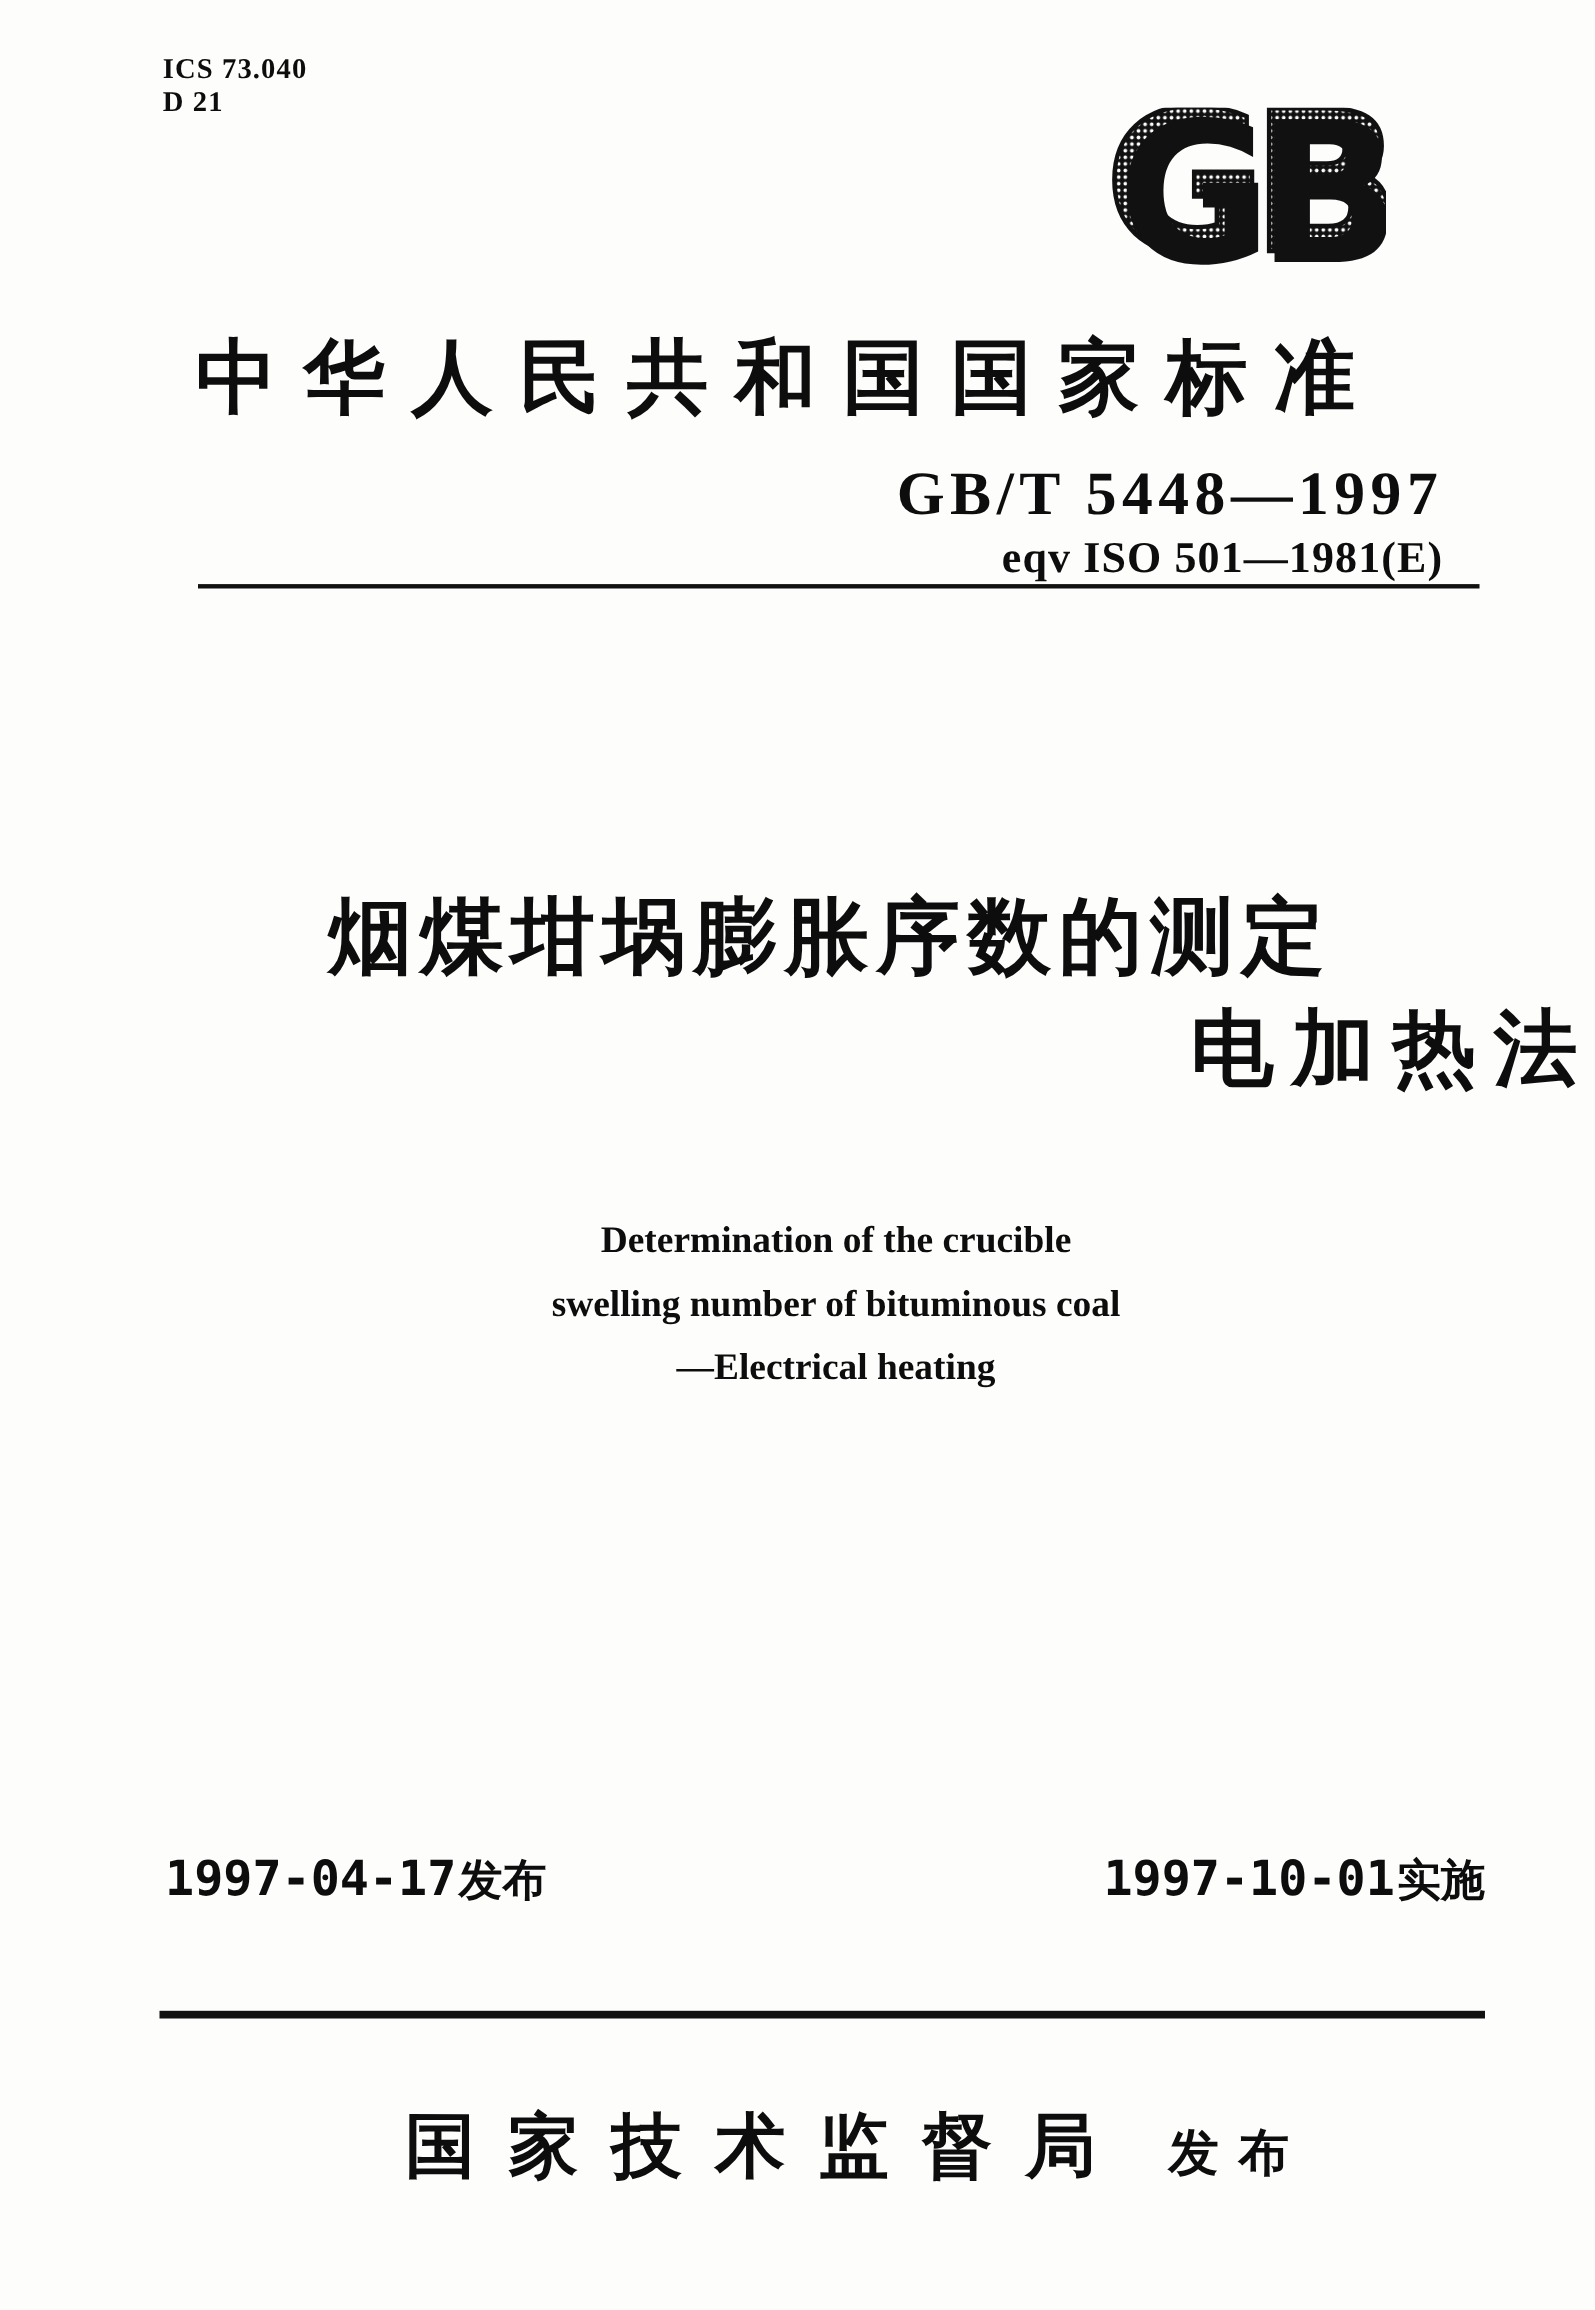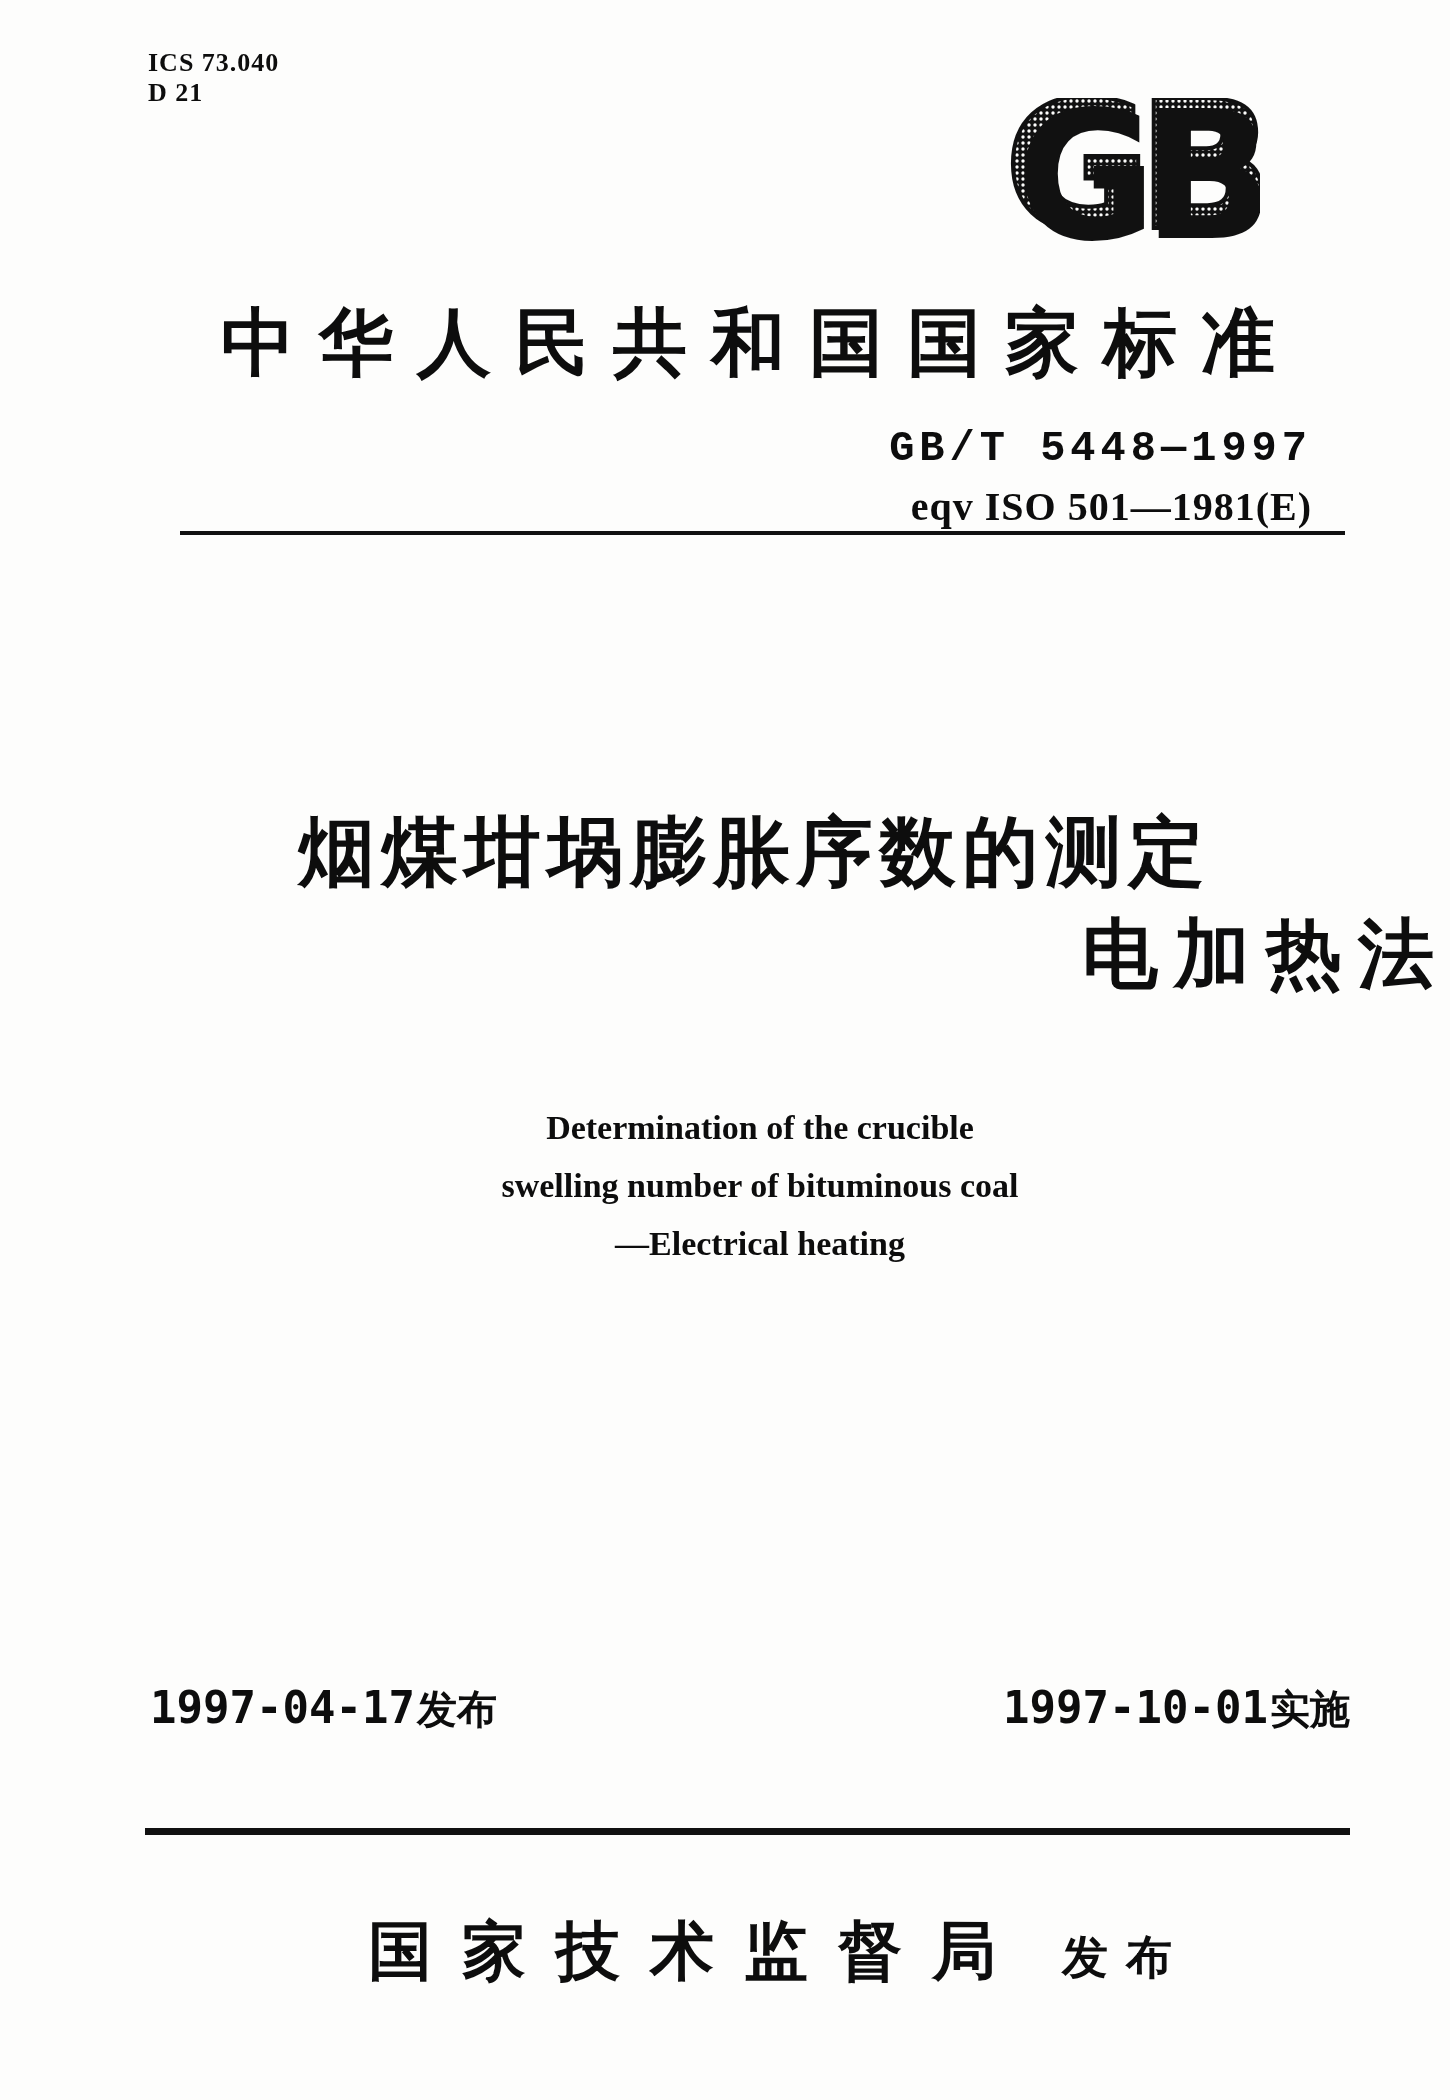--- a/index.html
+++ b/index.html
@@ -38,36 +38,34 @@
 
   
   .national-title {
     left: 178px;
     top: 294px;
     font-weight: bold;
     font-size: 74px;
     letter-spacing: 24px;
     white-space: nowrap;
     font-family: "Liberation Serif", "DejaVu Serif", serif;
-    margin-left: 43px;
   }
 
   
   .std-number {
     right: 138px;
     top: 426px;
     text-align: right;
     font-weight: bold;
     white-space: nowrap;
   }
   .std-number .line1 {
-    font-size: 42px;
+    font-size: 56px;
     letter-spacing: 5px;
     line-height: 46px;
-    font-family: Liberation Mono, monospace;
   }
   .std-number .line2 {
     font-size: 40px;
     letter-spacing: 1px;
     line-height: 40px;
     margin-top: 15px;
   }
 
   .rule-top {
     left: 180px;

